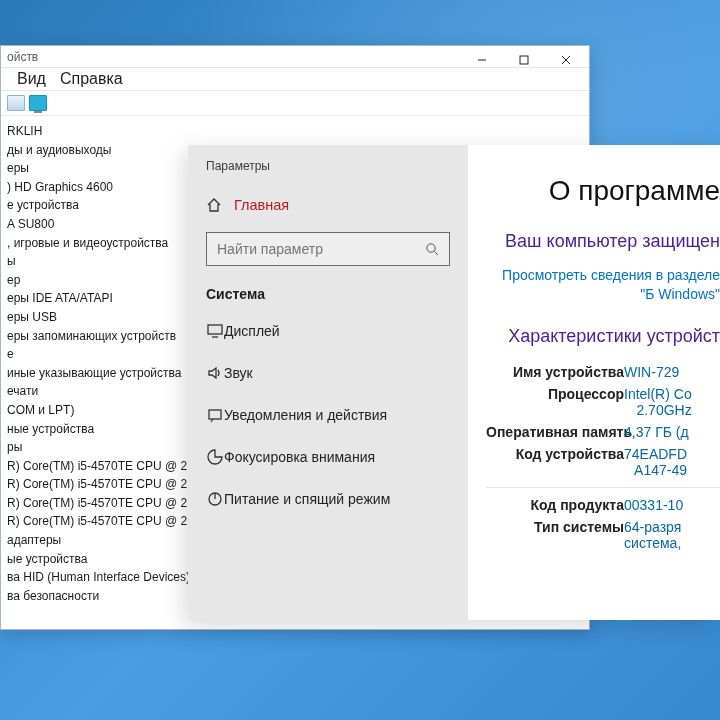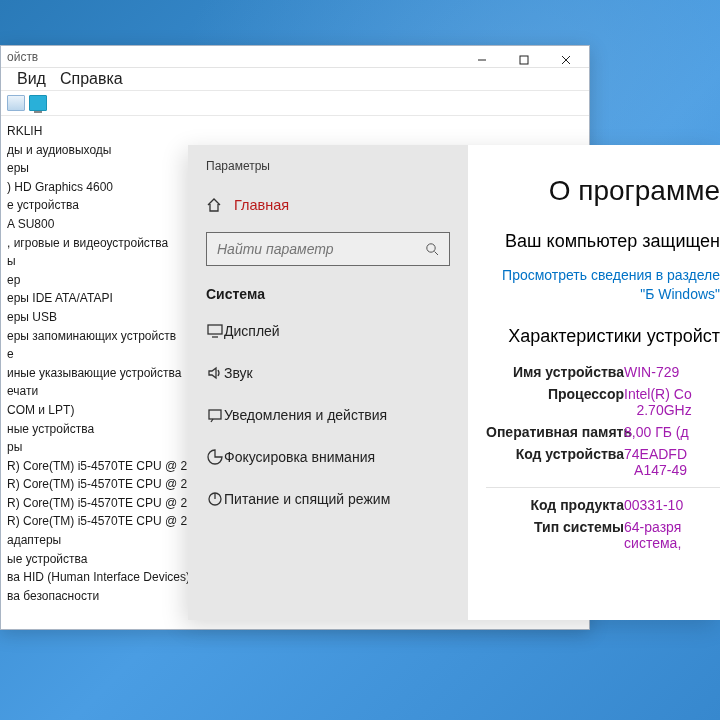--- a/index.html
+++ b/index.html
@@ -33,34 +33,34 @@
 
 
 .settings {
   position: absolute; left: 188px; top: 145px; width: 532px; height: 475px;
   background: #fff; display: flex; box-shadow: -4px 6px 22px rgba(0,0,0,.15);
 }
 .settings-left { width: 280px; background: #e7e7e7; display: flex; flex-direction: column; padding-top: 10px; }
 .settings-title { font-size: 12px; color: #3a3a3a; padding: 4px 18px 14px; }
 .home-row { display: flex; align-items: flex-start; gap: 12px; padding: 10px 18px; font-size: 14.5px; color: #b91c1c; }
 .search-box { margin: 6px 18px 14px; height: 34px; border: 1px solid #6a6a6a; background: #eee; display: flex; align-items: center; padding: 0 10px; }
-.search-box input { flex: 1; background: transparent; border: none; outline: none; font-size: 14px; font-style: italic; color: #be185d; }
+.search-box input { flex: 1; background: transparent; border: none; outline: none; font-size: 14px; color: #be185d; }
 .search-box .mag { width: 14px; height: 14px; }
 .system-head { font-weight: 600; font-size: 14px; color: #1a1a1a; padding: 6px 18px 8px; }
 .sys-item { display: flex; align-items: center; padding: 12px 18px; font-size: 14px; color: #222; }
 .sys-item .ico { width: 18px; height: 18px; display:flex; align-items:center; justify-content:center; }
 .sys-item .ico svg { stroke: #333; fill: none; stroke-width: 1.3; }
 
 .settings-right { flex: 1; background: #fff; padding: 30px 0 0 18px; overflow: hidden; text-align: right; }
 .about-h1 { font-size: 28px; font-weight: 350; color: #111; margin-bottom: 24px; white-space:nowrap;}
-.about-sub { font-size: 18px; font-weight: 400; color: #000000; margin-bottom: 14px; white-space:nowrap;}
+.about-sub { font-size: 18px; font-weight: 400; color: #4c1d95; margin-bottom: 14px; white-space:nowrap;}
 .about-link { font-size: 14px; color: #0072c6; margin-bottom: 22px; line-height: 1.35; }
 .spec-row { display: flex; font-size: 14px; color: #222; padding: 3px 0; white-space:nowrap;}
 .spec-row .k { width: 138px; color: #222; font-weight: bold; }
-.spec-row .v { color: #a21caf; }
+.spec-row .v { color: #0369a1; }
 .spec-sep { height:1px; background:#e2e2e2; margin:6px 0 6px 0; width:300px;}
 </style>
 </head>
 <body>
 
 <div class="devmgr">
   <div class="devmgr-sub">ойств</div>
   <div class="devmgr-titlebar" style="position:absolute;top:0;right:0;">
     <div class="win-btn">
         <svg viewBox="0 0 10 10">
@@ -190,21 +190,21 @@
     <div class="spec-row">
       <span class="k">Имя устройства</span>
       <span class="v">WIN-729</span>
     </div>
     <div class="spec-row">
       <span class="k">Процессор</span>
       <span class="v"><span>Intel(R) Co</span><br><span>2.70GHz</span></span>
     </div>
     <div class="spec-row">
       <span class="k">Оперативная память</span>
-      <span class="v">8,00 ГБ (д</span>
+      <span class="v">4,37 ГБ (д</span>
     </div>
     <div class="spec-row">
       <span class="k">Код устройства</span>
       <span class="v"><span>74EADFD</span><br><span>A147-49</span></span>
     </div>
     <div class="spec-sep"></div>
     <div class="spec-row">
       <span class="k">Код продукта</span>
       <span class="v">00331-10</span>
     </div>

